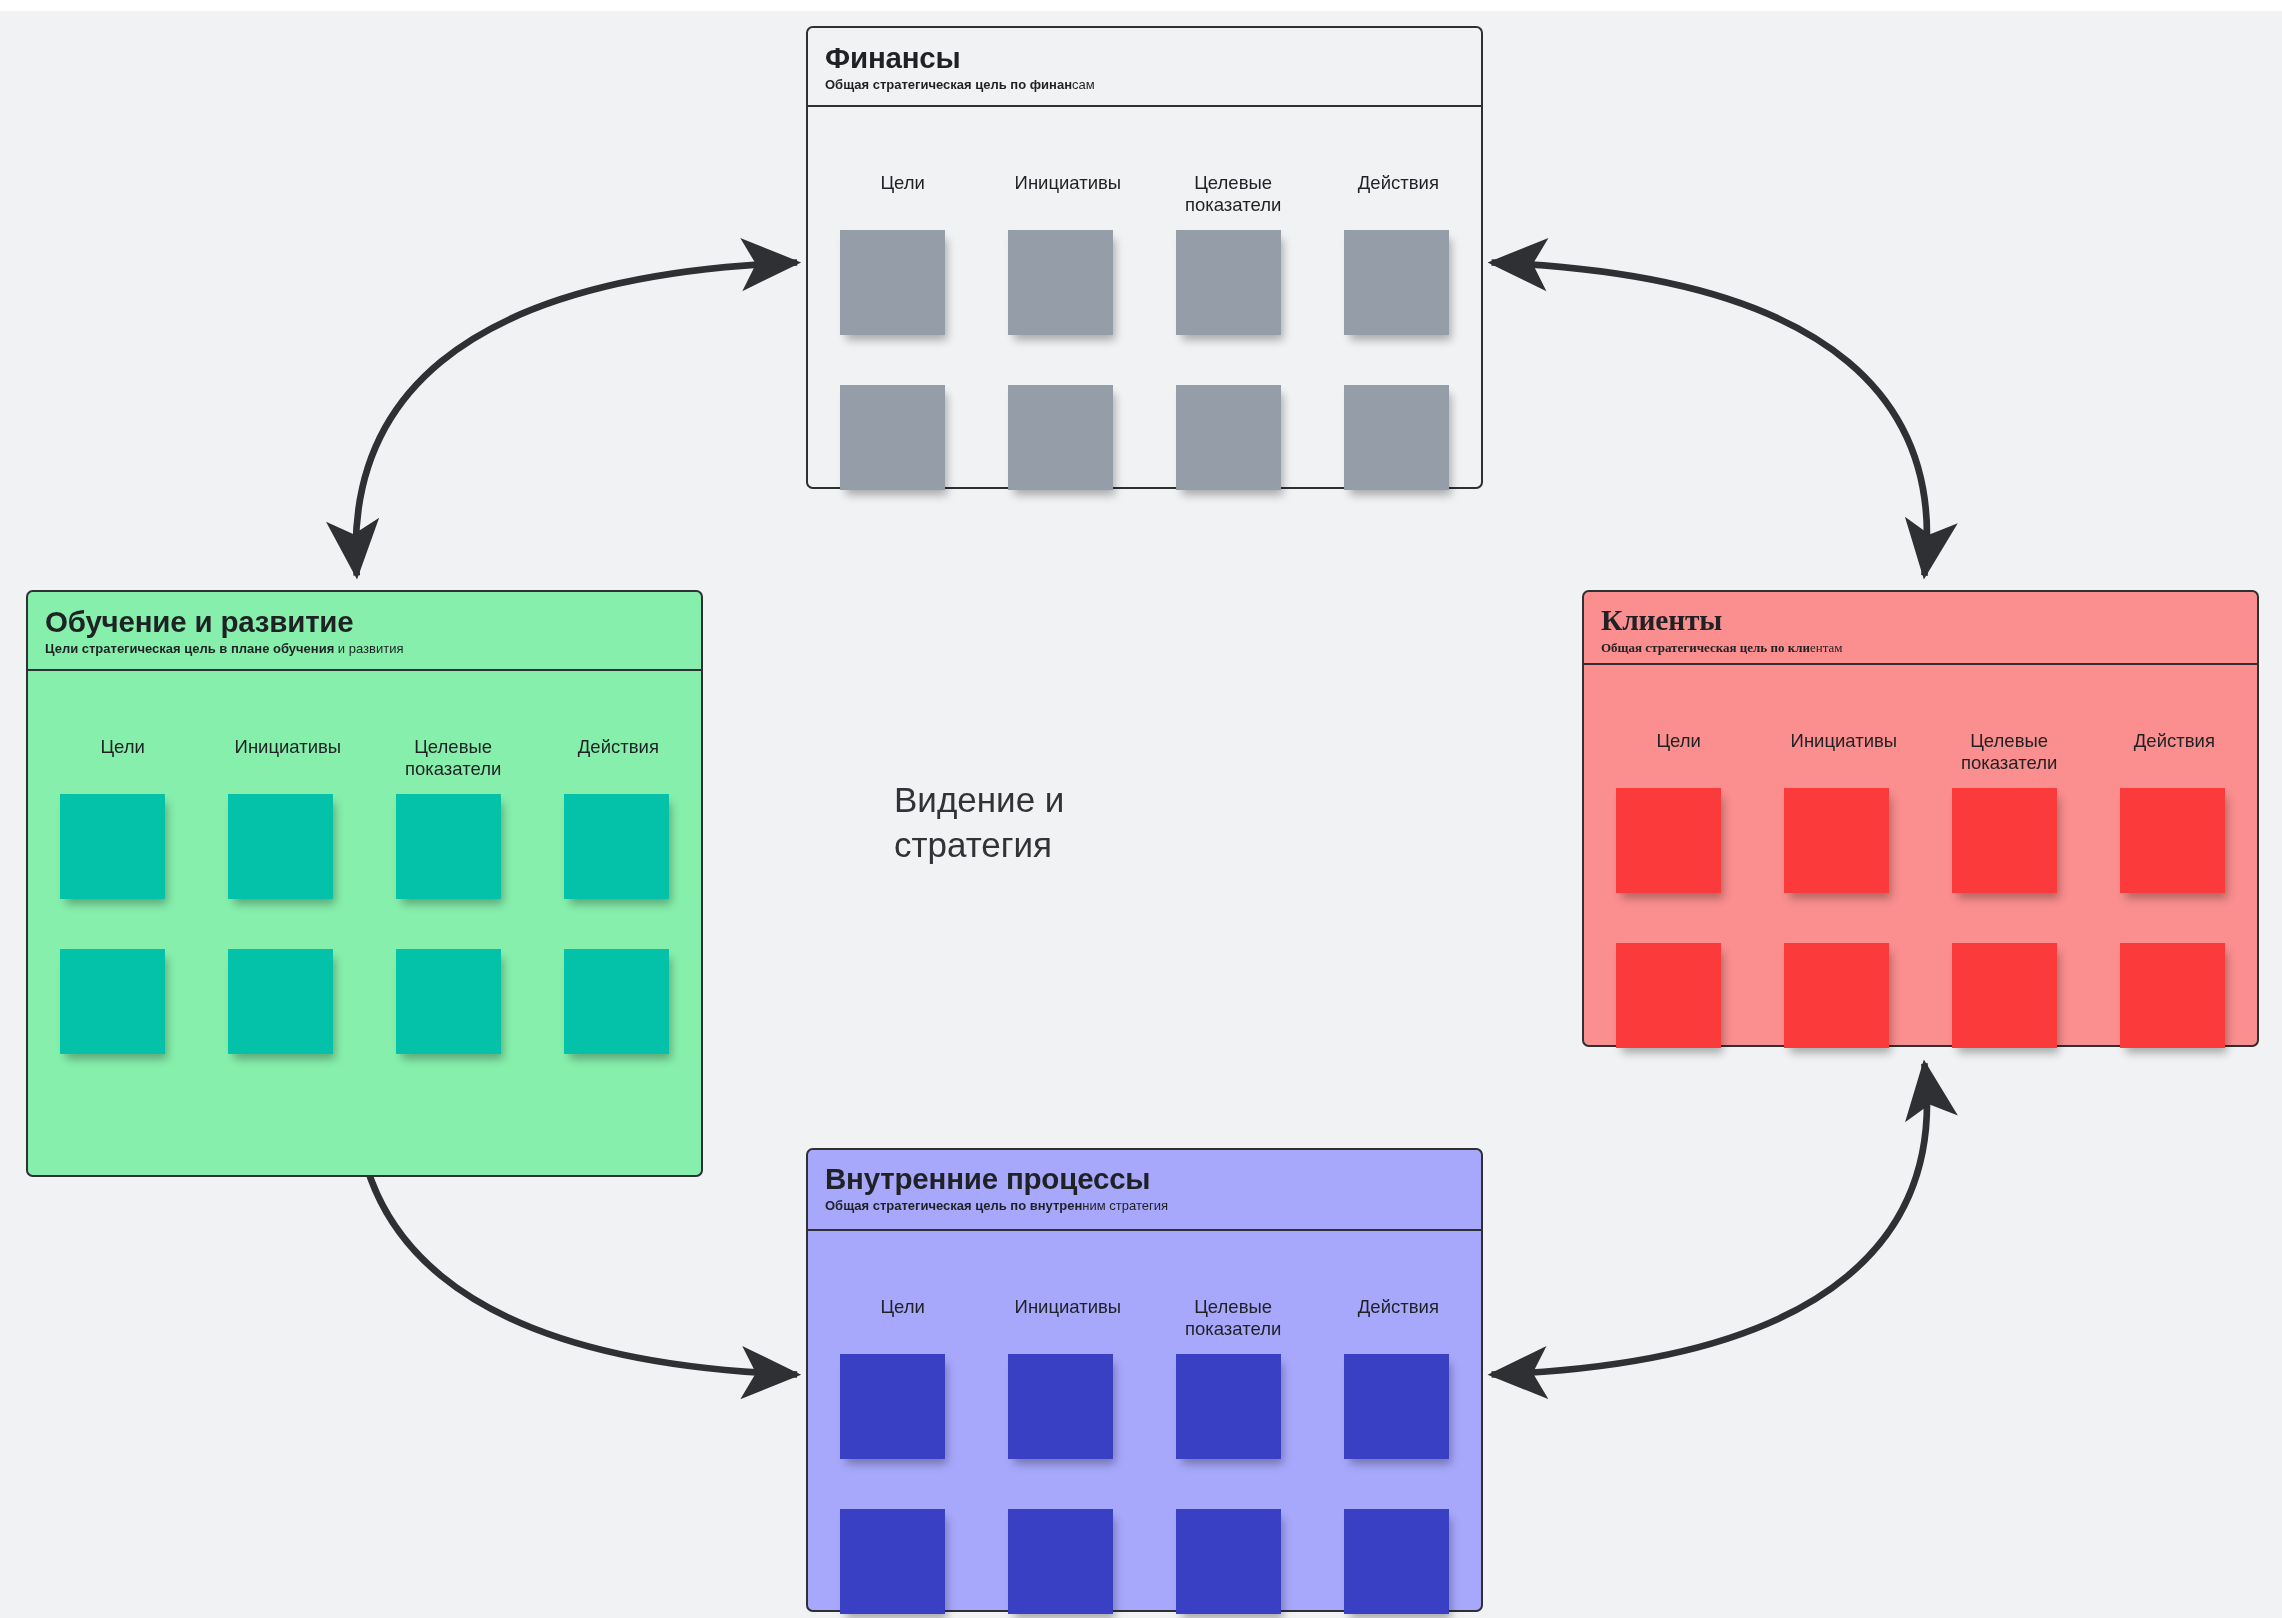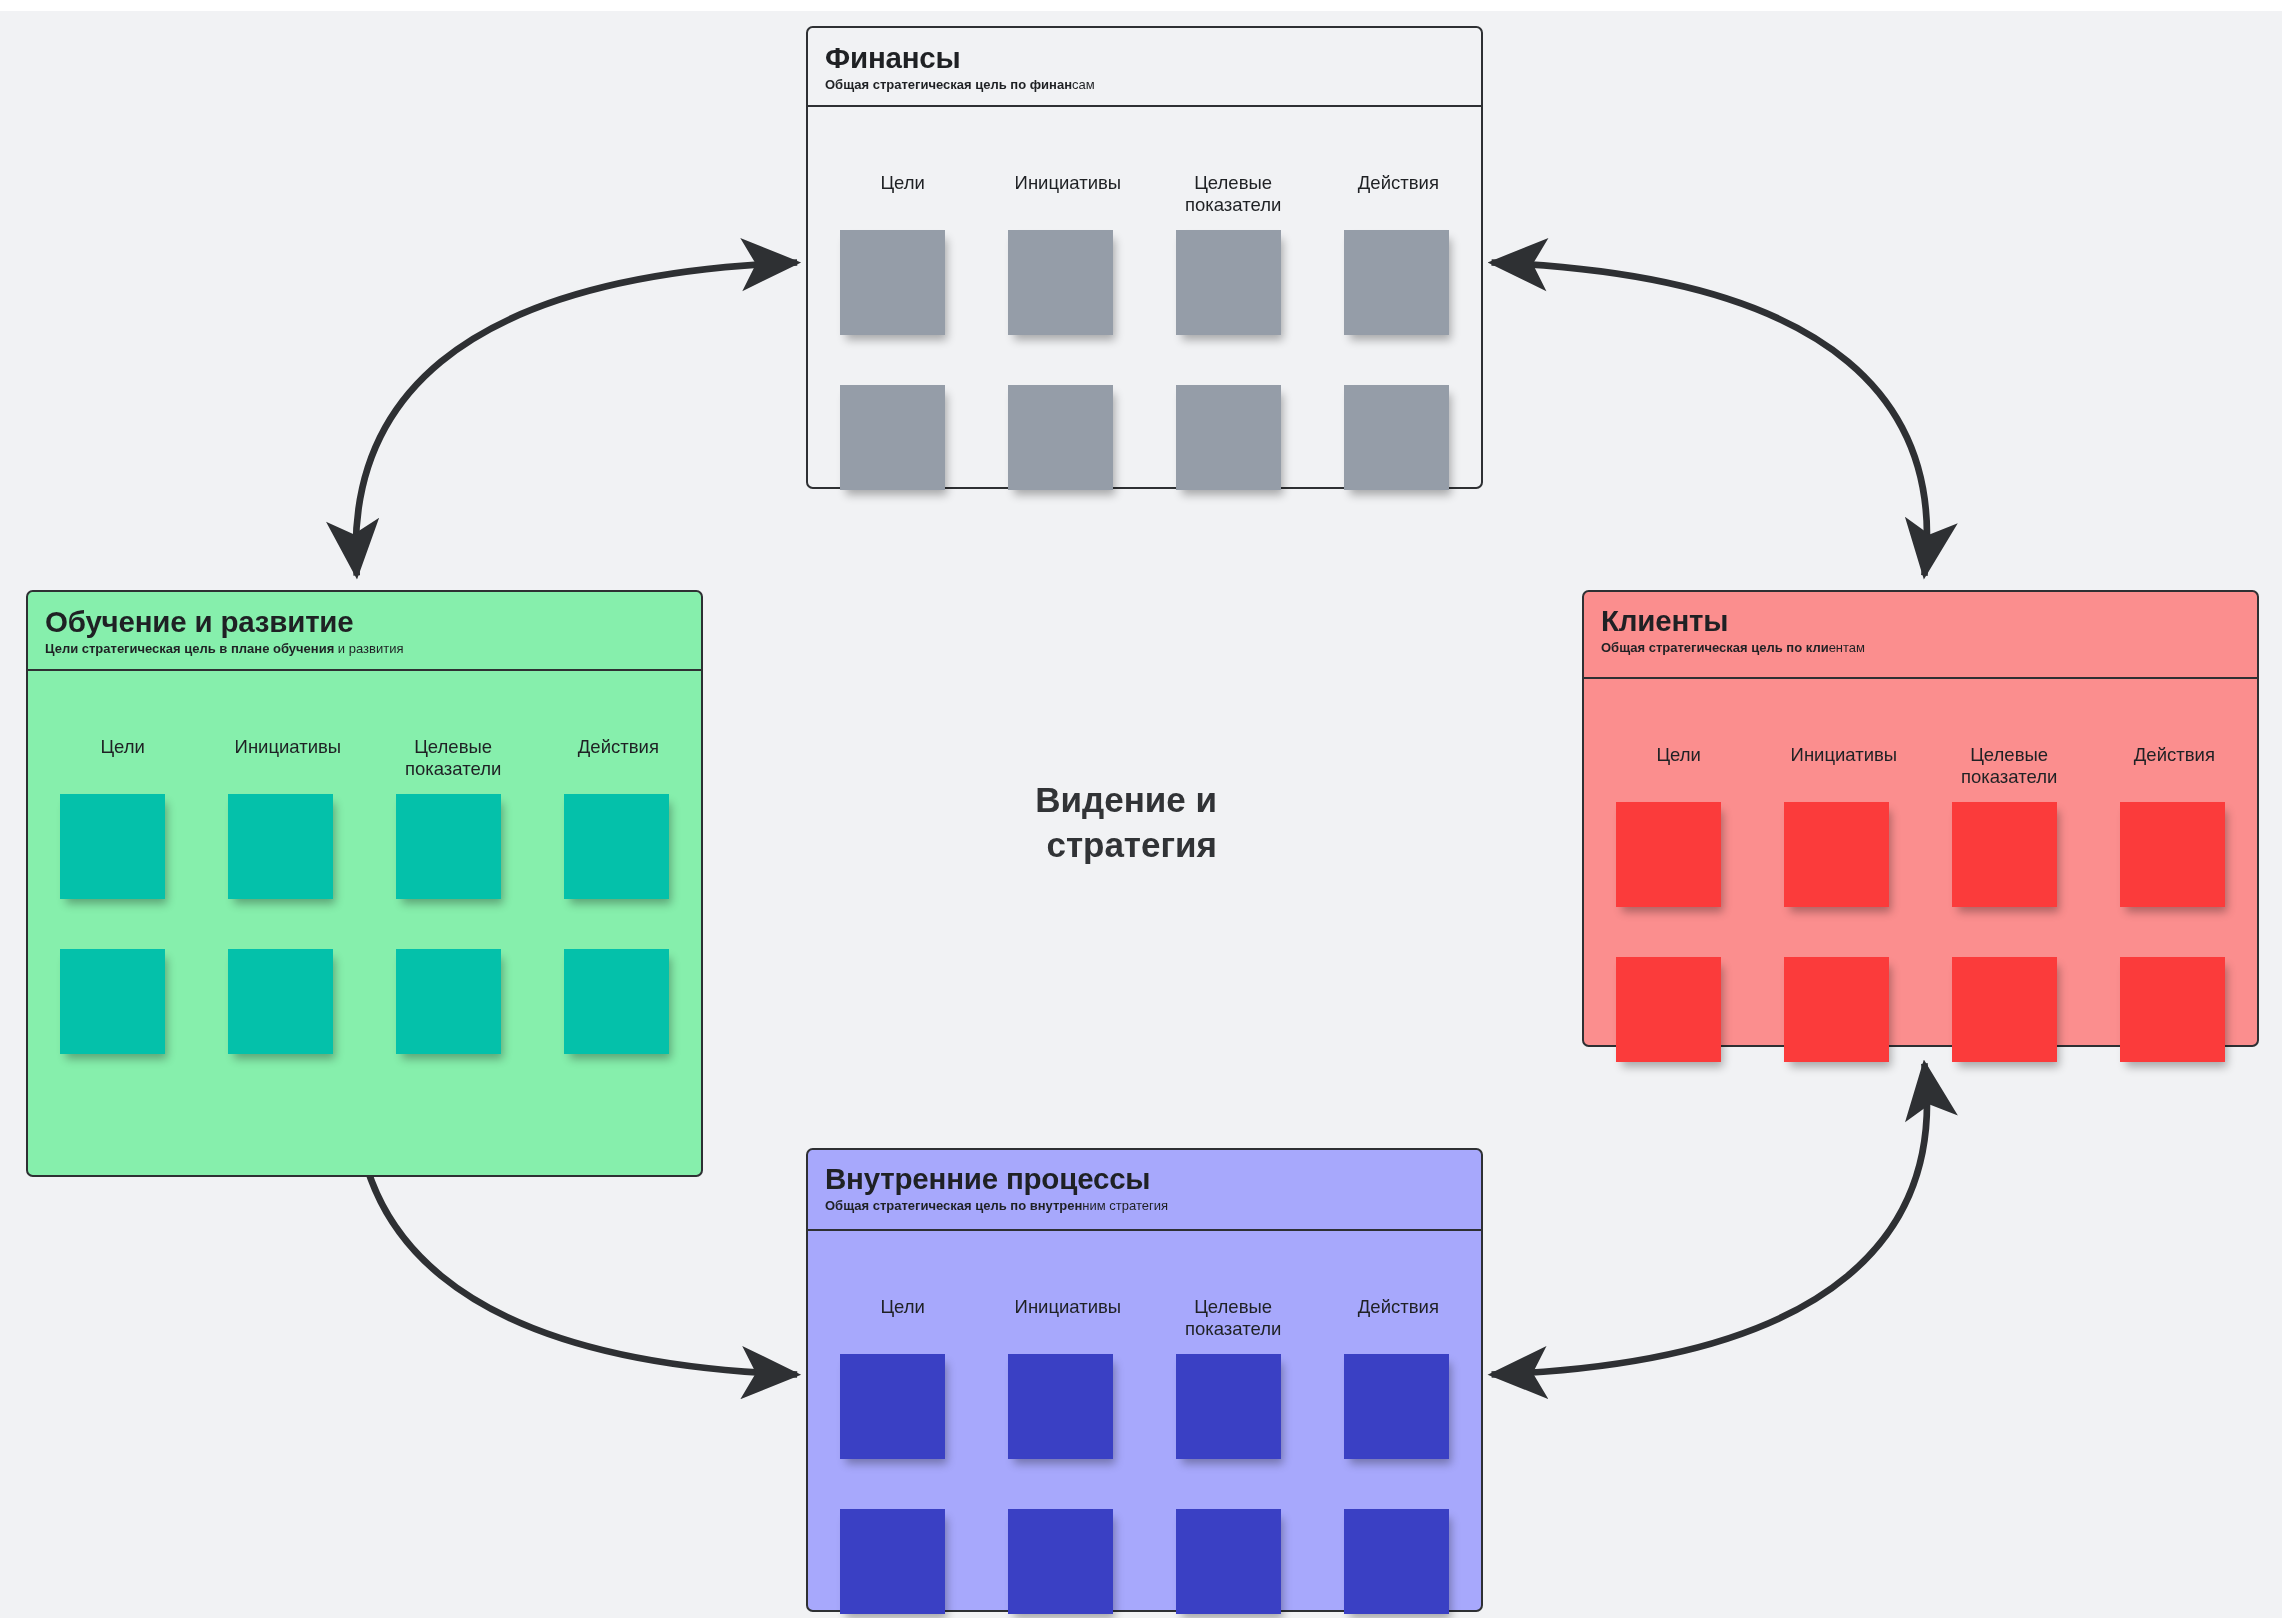--- a/index.html
+++ b/index.html
@@ -131,41 +131,41 @@
     background: #86efac;
   }
   #panel-learning .card { background: #04C1AA; }
 
   
   #panel-clients {
     left: 1582px; top: 590px;
     width: 677px; height: 457px;
     background: #FB8E8E;
   }
-  #panel-clients .panel-header { padding-top: 12.4px; padding-bottom: 20px; }
+  #panel-clients .panel-header { padding-top: 12.4px; padding-bottom: 6px; font-family: Liberation Serif, serif; }
   #panel-clients .card { background: #FB3B3B; }
 
   
   #panel-internal {
     left: 806px; top: 1148px;
     width: 677px; height: 464px;
     background: #A7A8FC;
   }
   #panel-internal .panel-header { padding-top: 12.4px; padding-bottom: 14px; }
   #panel-internal .card { background: #3A40C4; }
 
   
   #vision {
     position: absolute;
     left: 894px;
     top: 778px;
     width: 323px;
-    text-align: right;
+    text-align: left;
     font-size: 35px;
-    font-weight: bold;
+    font-weight: normal;
     line-height: 1.28;
     color: #313336;
     z-index: 3;
   }
 </style>
 </head>
 <body>
 
 <div id="canvas">
 

